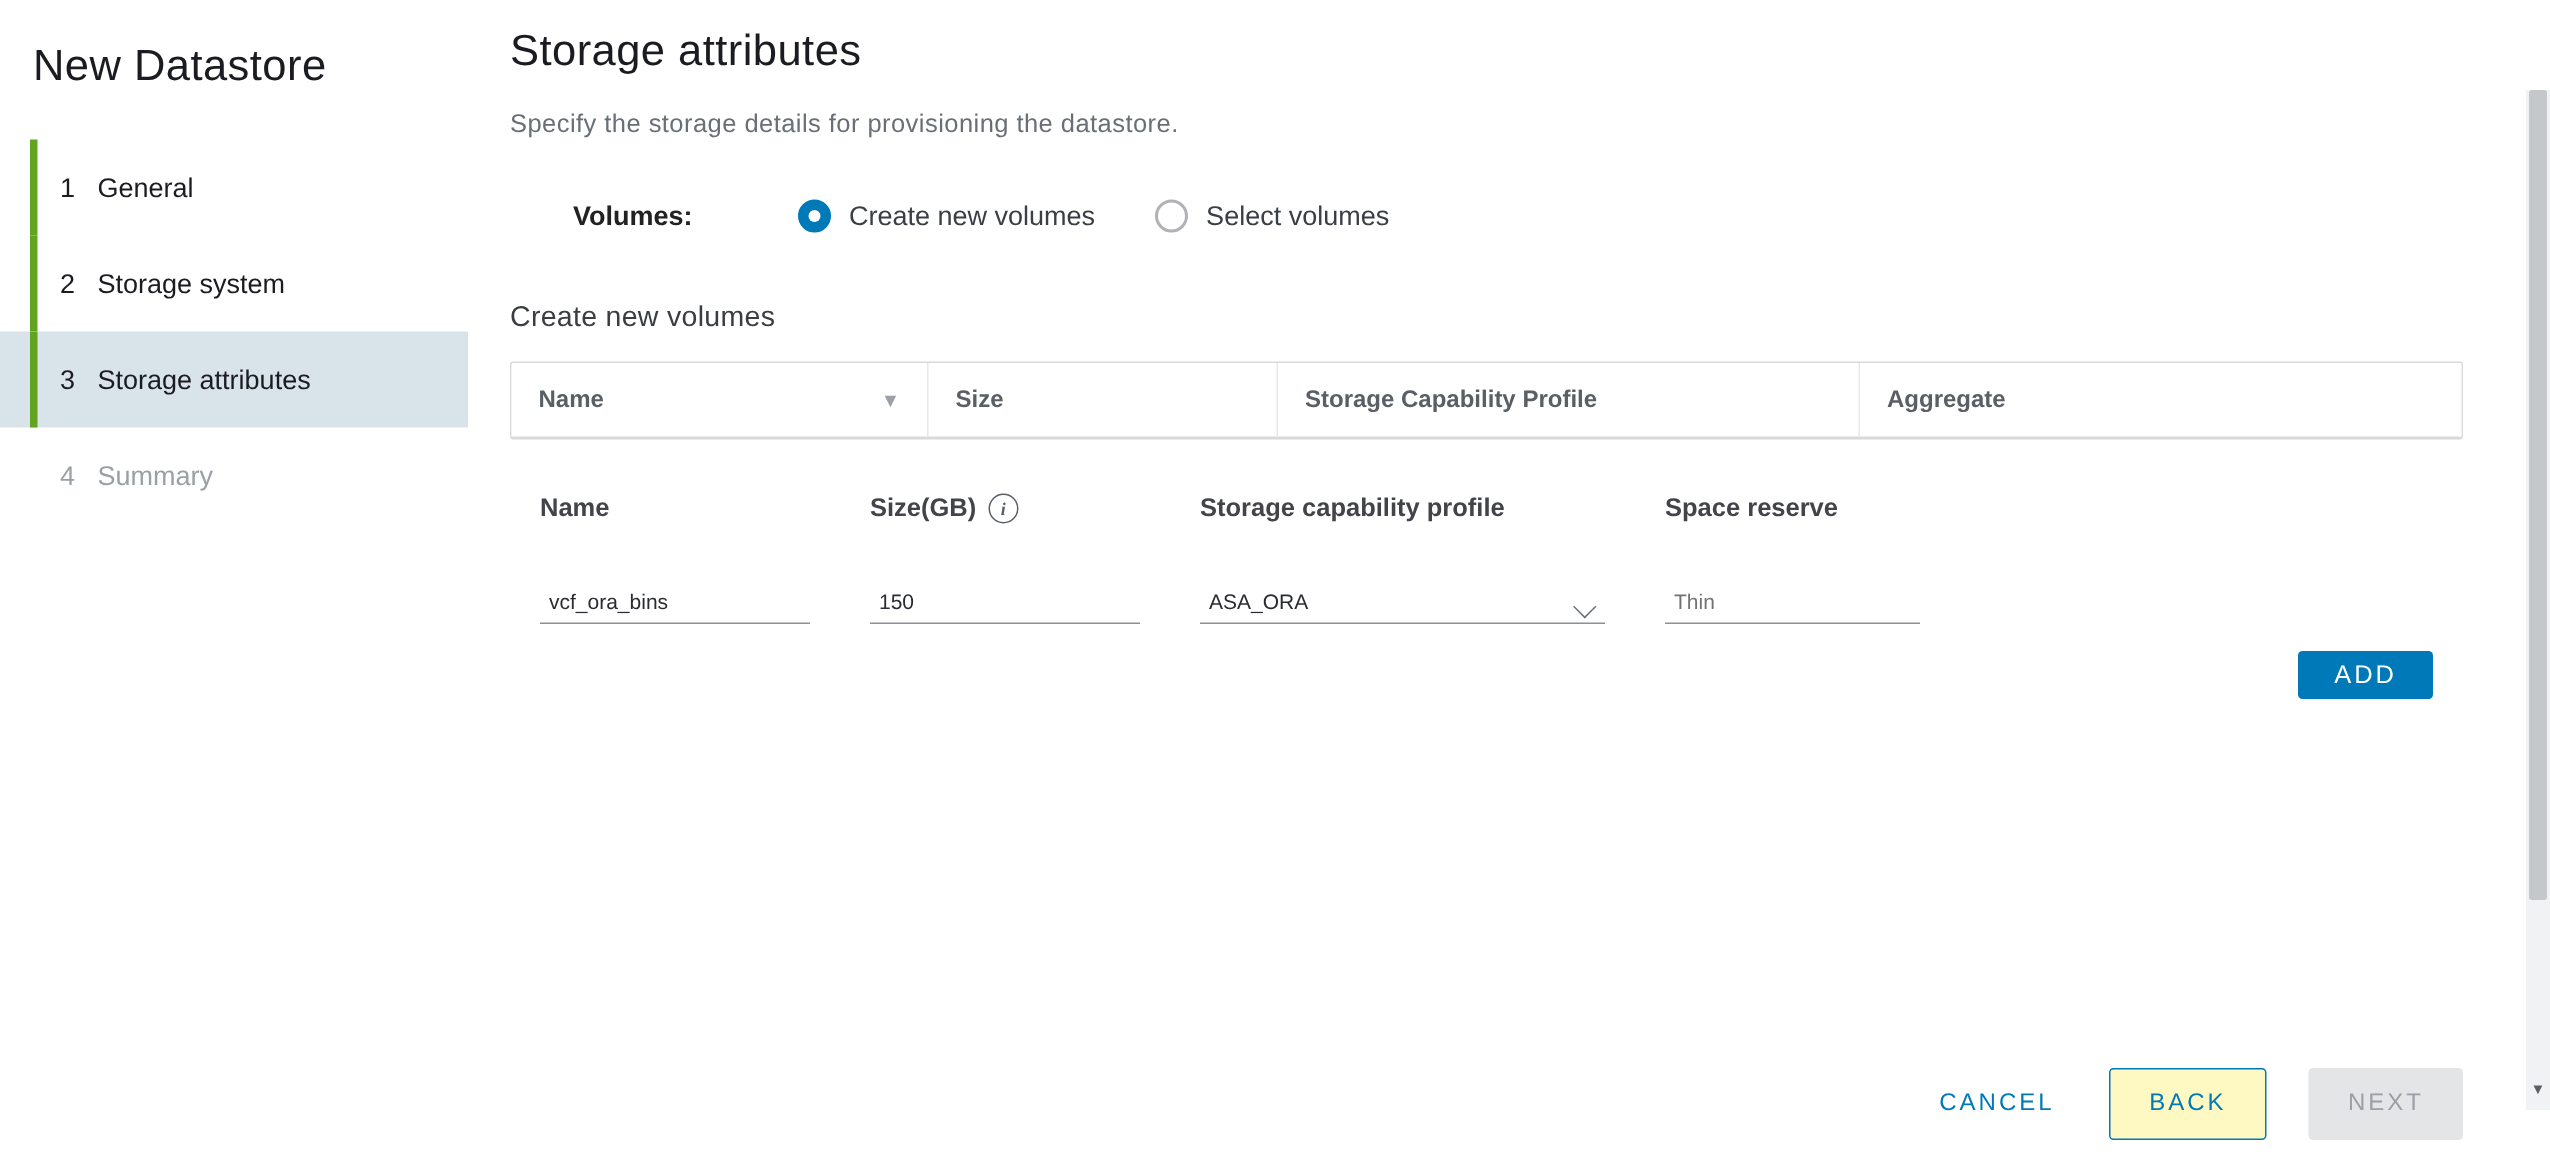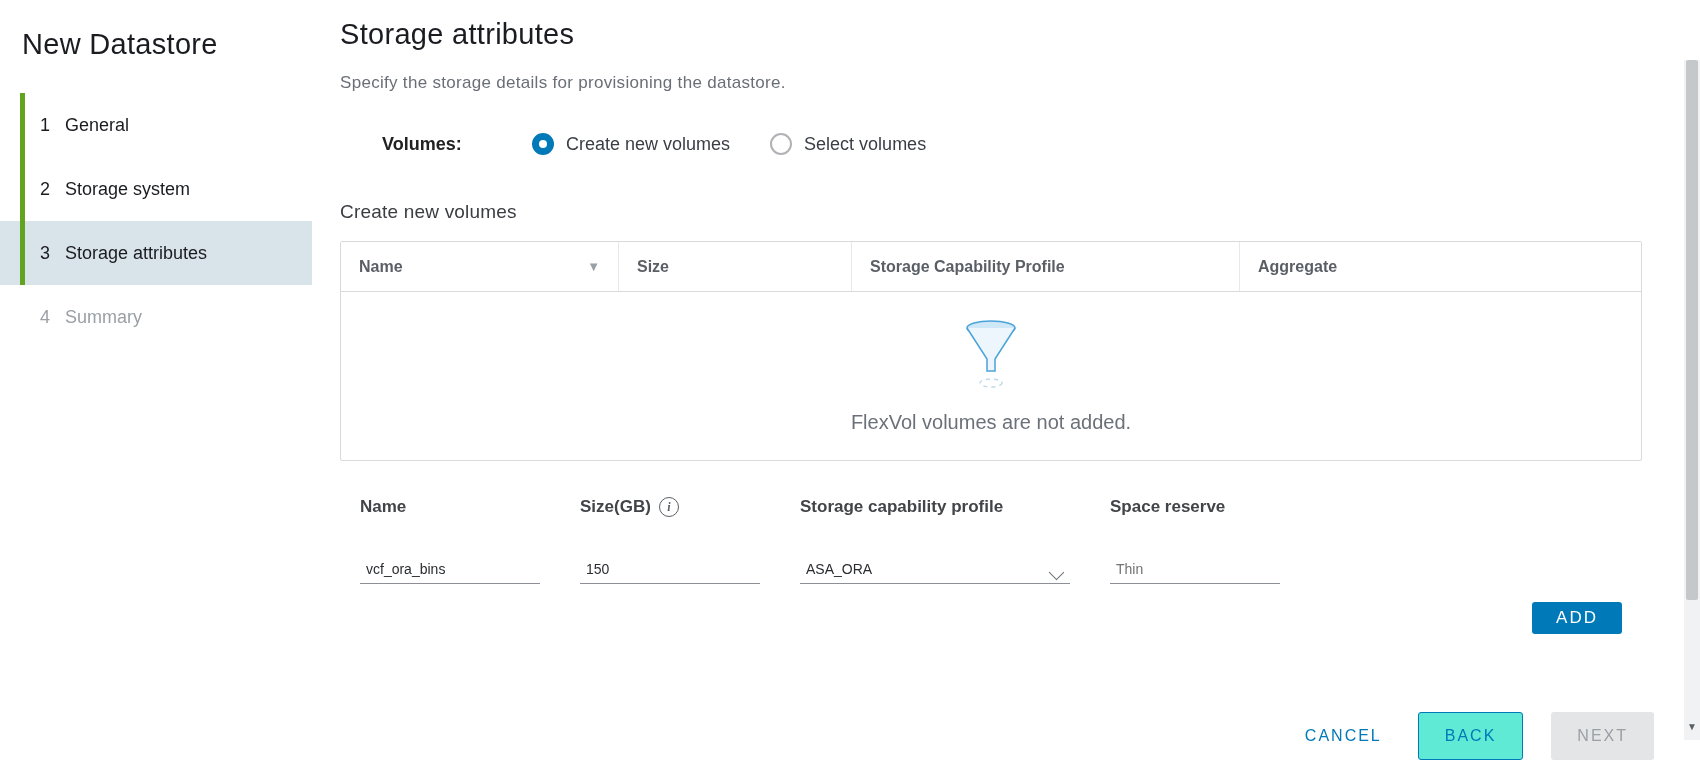--- a/index.html
+++ b/index.html
@@ -242,38 +242,38 @@
     font-size: 17px;
     letter-spacing: 2px;
     font-weight: 400;
     cursor: pointer;
     border-radius: 3px;
   }
 
   
   .footer {
     position: absolute;
-    right: 28px;
+    right: 40px;
     bottom: 22px;
     display: flex;
     align-items: center;
     gap: 28px;
   }
   .btn-text {
     background: transparent;
     border: none;
     color: #0079b8;
     font-size: 16px;
     letter-spacing: 2px;
     font-weight: 400;
     cursor: pointer;
     padding: 10px 8px;
   }
   .btn-outline {
-    background: #5eead4;
+    background: #fef9c3;
     border: 1px solid #0079b8;
     color: #0079b8;
     height: 48px;
     padding: 0 26px;
     font-size: 16px;
     letter-spacing: 2px;
     border-radius: 3px;
     cursor: pointer;
   }
   .btn-disabled {
@@ -369,28 +369,20 @@
         </div>
         <div class="th th-size">
           <span>Size</span>
         </div>
         <div class="th th-scp">
           <span>Storage Capability Profile</span>
         </div>
         <div class="th th-agg">
           <span>Aggregate</span>
         </div>
-      </div>
-      <div class="tbody">
-        <svg class="funnel-svg" viewBox="0 0 52 70">
-          <ellipse cx="26" cy="9" rx="24" ry="7" fill="#cfe8f7" stroke="#4aa3d9" stroke-width="1.5"></ellipse>
-          <path d="M2 9 L22 40 L22 52 L30 52 L30 40 L50 9" fill="#ecf6fc" stroke="#4aa3d9" stroke-width="1.5"></path>
-          <ellipse cx="26" cy="64" rx="11" ry="4" fill="none" stroke="#bfd9ea" stroke-width="1.5" stroke-dasharray="4 4"></ellipse>
-        </svg>
-        <div class="empty-text">FlexVol volumes are not added.</div>
       </div>
     </div>
 
     <div class="form-row">
       <div class="form-col col-name">
         <label class="form-label">Name</label>
         <input class="field-input" type="text" value="vcf_ora_bins" style="">
       </div>
       <div class="form-col col-size">
         <label class="form-label">

